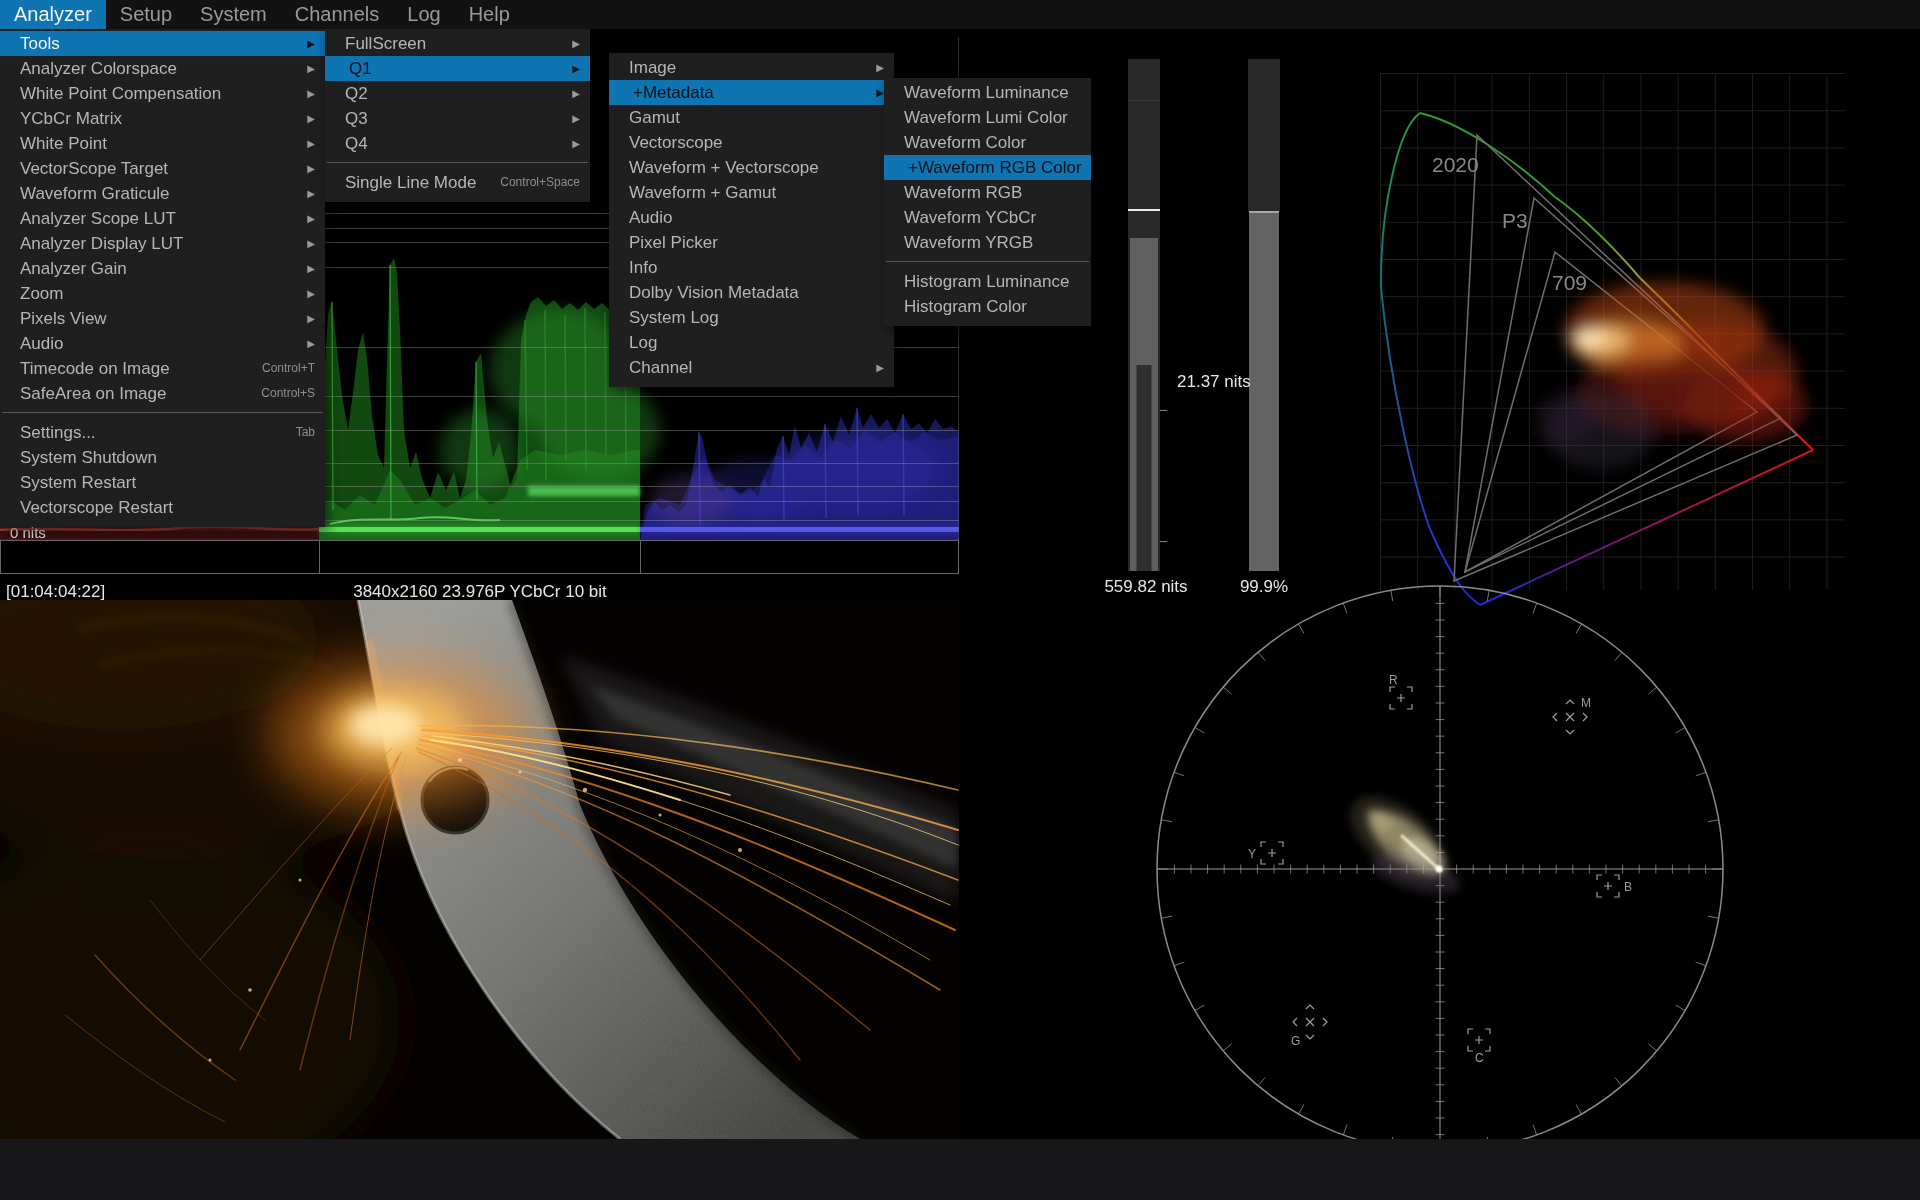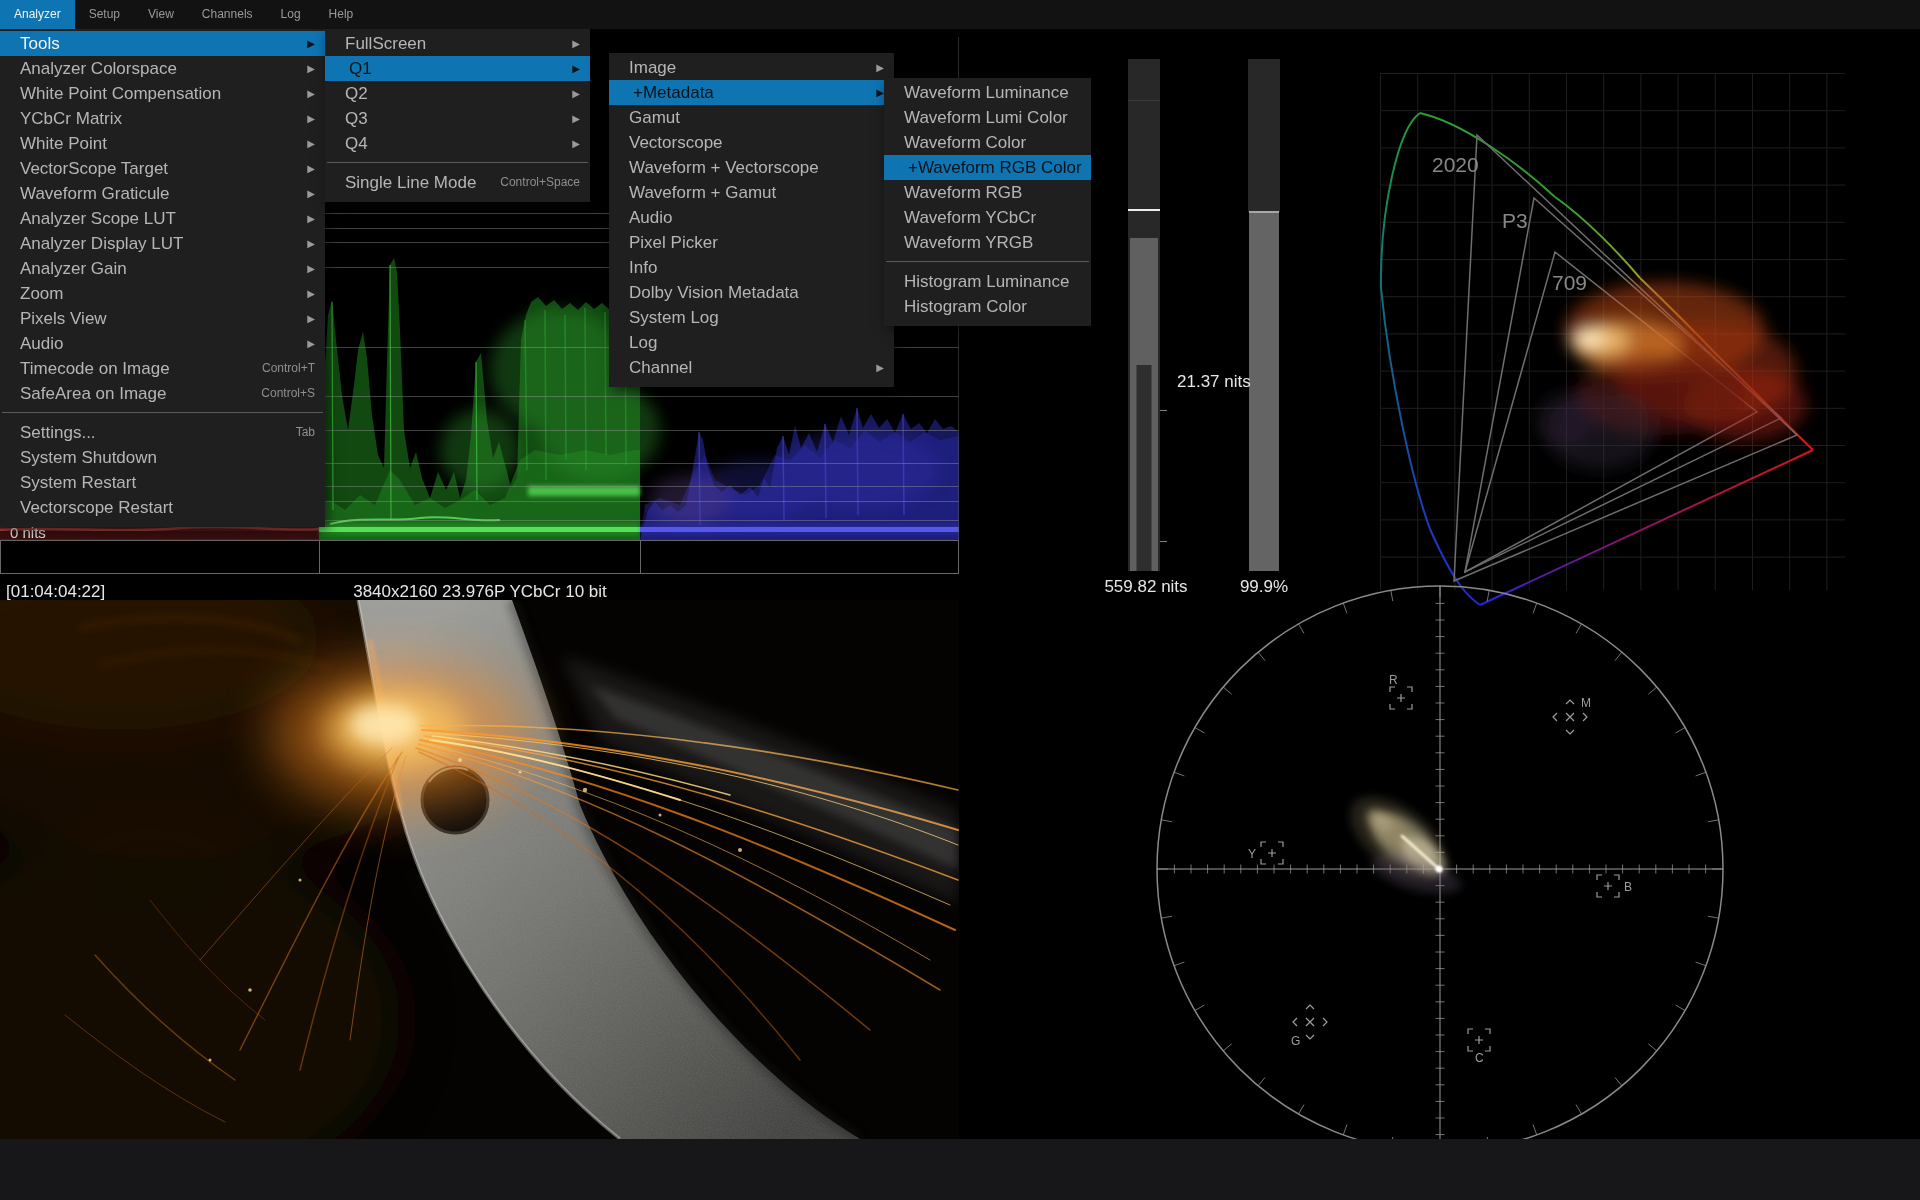--- a/index.html
+++ b/index.html
@@ -1,19 +1,19 @@
 <!DOCTYPE html>
 <html><head>
 <meta charset="utf-8">
 <style>
   html,body{margin:0;padding:0;background:#000;}
   body{width:1920px;height:1200px;overflow:hidden;position:relative;
        font-family:"Liberation Sans","DejaVu Sans",sans-serif;}
   #menubar{position:absolute;top:0;left:0;width:1920px;height:29px;background:#121212;
-           display:flex;align-items:stretch;z-index:60;font-size:12px;color:#9a9a9a;}
+           display:flex;align-items:stretch;z-index:60;font-size:20px;color:#9a9a9a;}
   .mb-item{padding:0 14px;line-height:29px;white-space:nowrap;}
   .mb-item.active{background:#0e74b2;color:#f2f2f2;}
   #menus{position:absolute;top:0;left:0;z-index:50;}
   .menu-panel{position:absolute;background:#1f1f1f;padding:2px 0 7px 0;
               box-shadow:3px 4px 12px rgba(0,0,0,.55);font-size:17px;color:#b6b6b6;}
   .menu-item{height:25px;line-height:25px;display:flex;align-items:center;
              padding:0 10px 0 20px;white-space:nowrap;}
   .mi-label{flex:0 0 auto;}
   .mi-space{flex:1 1 auto;}
   .mi-shortcut{font-size:12px;color:#8f8f8f;margin-left:18px;}
@@ -473,21 +473,21 @@
       <circle cx="1439" cy="869" r="3.5" fill="#ffffff" filter="url(#b1)"></circle>
     </g>
   </g>
 
   <rect x="0" y="1139" width="1920" height="61" fill="#17171a"></rect>
 </svg>
 
 <div id="menubar">
   <div class="mb-item active">Analyzer</div>
   <div class="mb-item">Setup</div>
-  <div class="mb-item">View</div>
+  <div class="mb-item">System</div>
   <div class="mb-item">Channels</div>
   <div class="mb-item">Log</div>
   <div class="mb-item">Help</div>
 </div>
 
 <div id="menus">
     <div class="menu-panel" style="left: 0px; top: 29px; width: 325px;">
       <div class="menu-item hl-white">
         <span class="mi-label">Tools</span>
         <span class="mi-space"></span>

